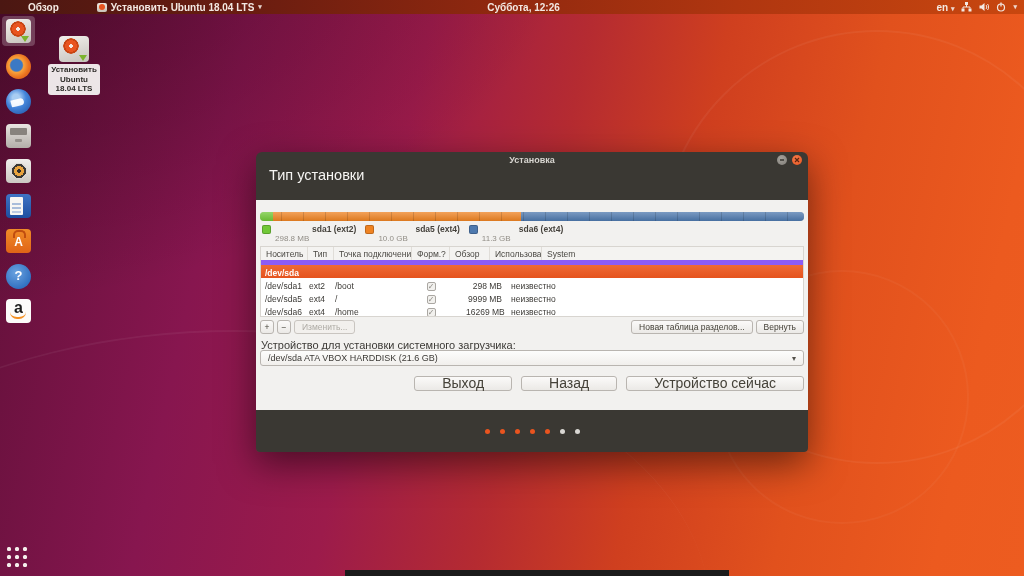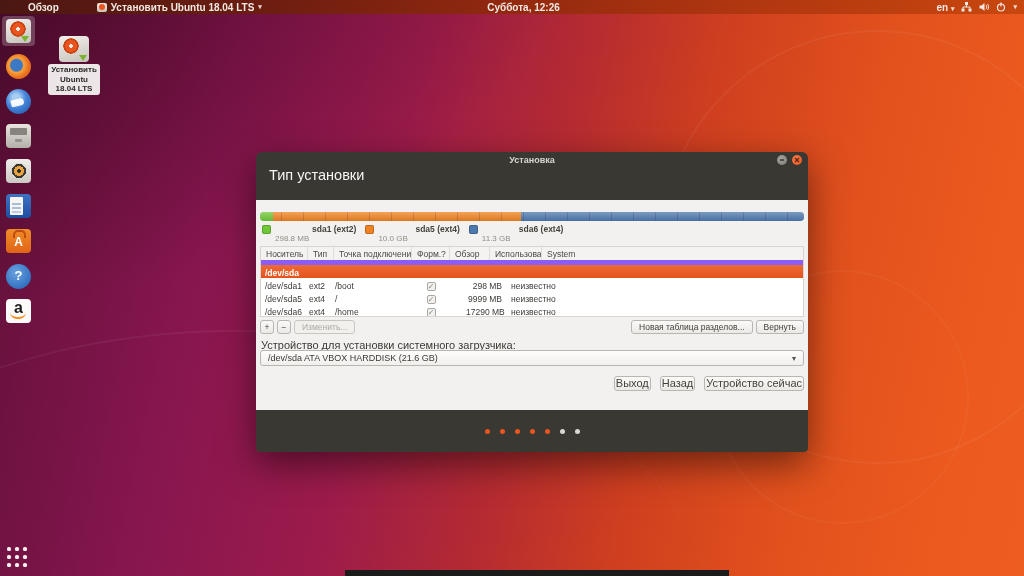--- a/index.html
+++ b/index.html
@@ -122,21 +122,21 @@
     height:14px;line-height:12px;padding:0 7px;box-sizing:border-box;white-space:nowrap;}
   .btn.sq{width:14px;padding:0;text-align:center;}
   .btn.disabled{color:#aeaba5;background:#f2f0ed;border-color:#c9c5c0;}
   .tb-row{position:absolute;left:4px;right:4px;top:120px;display:flex;gap:3px;}
   .tb-spacer{flex:1;}
   .bl-label{position:absolute;left:5px;top:139px;font-size:11px;color:#3c3a36;}
   .bl-select{position:absolute;left:4px;right:4px;top:150px;height:16px;background:linear-gradient(#fdfdfc,#f1efec);
     border:1px solid #b9b5b0;border-radius:3px;display:flex;align-items:center;padding:0 7px;font-size:9px;color:#3c3a36;box-sizing:border-box;}
   .sel-caret{margin-left:auto;font-size:8px;color:#55524c;}
   .actions{position:absolute;right:4px;top:176px;display:flex;gap:9px;}
-  .actions .btn{height:15px;line-height:13px;font-size:11px;padding:0 1px;}
+  .actions .btn{height:15px;line-height:13px;font-size:14px;padding:0 27px;}
 </style>
 </head>
 <body>
 
 <div class="screen">
   <div class="decor c1"></div>
   <div class="decor c2"></div>
   <div class="decor c3"></div>
   <div class="bottom-strip"></div>
 
@@ -296,21 +296,21 @@
               <div class="td c5">неизвестно</div>
               <div class="td c6"></div>
             </div>
             <div class="tr">
               <div class="td c0">/dev/sda6</div>
               <div class="td c1">ext4</div>
               <div class="td c2">/home</div>
               <div class="td c3">
                 <div class="cb"></div>
               </div>
-              <div class="td c4">17290 MB</div>
+              <div class="td c4">16269 MB</div>
               <div class="td c5">неизвестно</div>
               <div class="td c6"></div>
             </div>
           </div>
       </div>
 
       <div class="tb-row">
         <button class="btn sq">+</button>
         <button class="btn sq">−</button>
         <button class="btn disabled">Изменить...</button>

